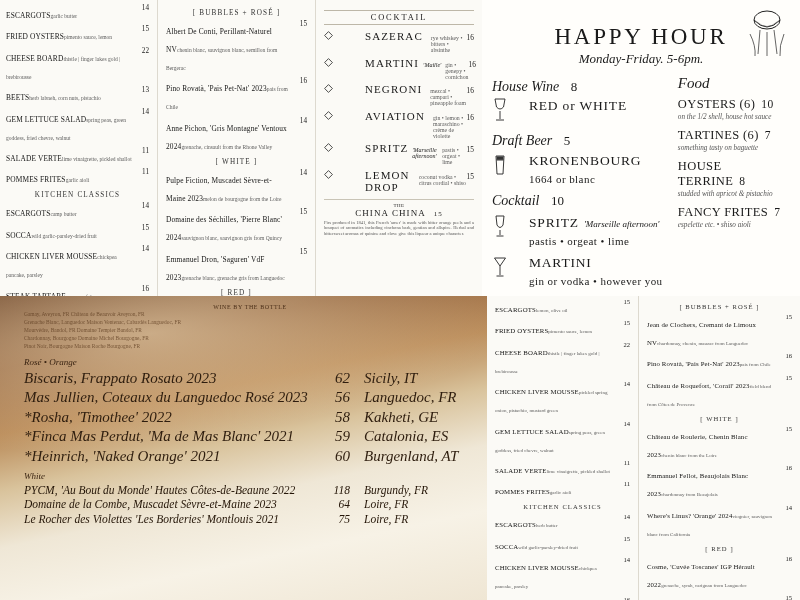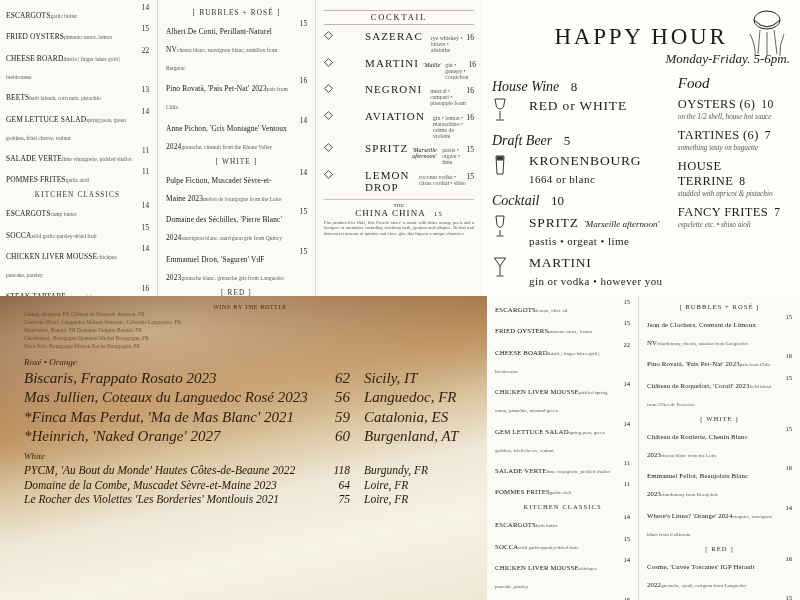--- a/index.html
+++ b/index.html
@@ -44,21 +44,21 @@
     text-align:center;font-size:7.4px;letter-spacing:.12em;
     border-top:1px solid #c9c4b6;border-bottom:1px solid #c9c4b6;
     padding:3px 0;margin:5px 0 5px;
   }
 
   
   .hh-title{
     text-align:center;font-size:23px;letter-spacing:.12em;
     font-family:"Liberation Serif",serif;margin:20px 0 0;
   }
-  .hh-sub{text-align:right;font-size:13px;font-style:italic;margin:1px 0 6px;}
+  .hh-sub{text-align:center;font-size:13px;font-style:italic;margin:1px 0 6px;}
   .hh-grid{display:flex;gap:10px;}
   .hh-left{width:185px;}
   .hh-right{width:118px;}
   .hh-h{font-style:italic;font-size:14px;margin:6px 0 2px;}
   .hh-h .pz{font-style:normal;font-size:13px;margin-left:8px;}
   .hh-big{font-size:13.5px;letter-spacing:.06em;margin:1px 0 4px;}
   .hh-med{font-size:11px;letter-spacing:.04em;}
   .hh-row{display:flex;align-items:flex-start;gap:21px;margin-bottom:2px;}
   .glass{width:16px;flex:0 0 16px;display:block;}
   .food-h{font-size:15px;font-style:italic;margin:2px 0 5px;}
@@ -440,26 +440,31 @@
               <span class="pn">Biscaris, Frappato Rosato 2023</span>
               <span class="pp">62</span>
               <span class="pg">Sicily, IT</span>
             </div>
             <div class="ph-row it">
               <span class="pn">Mas Jullien, Coteaux du Languedoc Rosé 2023</span>
               <span class="pp">56</span>
               <span class="pg">Languedoc, FR</span>
             </div>
             <div class="ph-row it">
+              <span class="pn">*Rosha, 'Timothee' 2022</span>
+              <span class="pp">58</span>
+              <span class="pg">Kakheti, GE</span>
+            </div>
+            <div class="ph-row it">
               <span class="pn">*Finca Mas Perdut, 'Ma de Mas Blanc' 2021</span>
               <span class="pp">59</span>
               <span class="pg">Catalonia, ES</span>
             </div>
             <div class="ph-row it">
-              <span class="pn">*Heinrich, 'Naked Orange' 2027</span>
+              <span class="pn">*Heinrich, 'Naked Orange' 2021</span>
               <span class="pp">60</span>
               <span class="pg">Burgenland, AT</span>
             </div>
           </div>
         <div class="ph-sub">White</div>
         <div id="PH-white">
             <div class="ph-row it ph-big">
               <span class="pn">PYCM, 'Au Bout du Monde' Hautes Côtes-de-Beaune 2022</span>
               <span class="pp">118</span>
               <span class="pg">Burgundy, FR</span>

